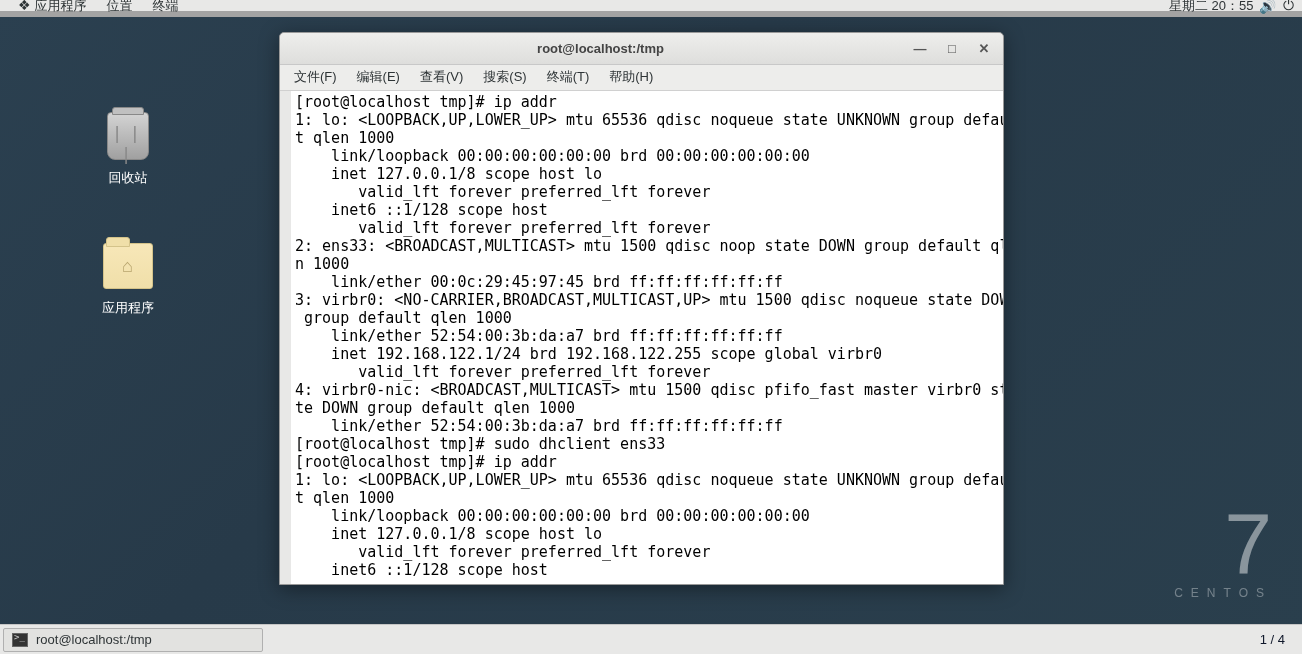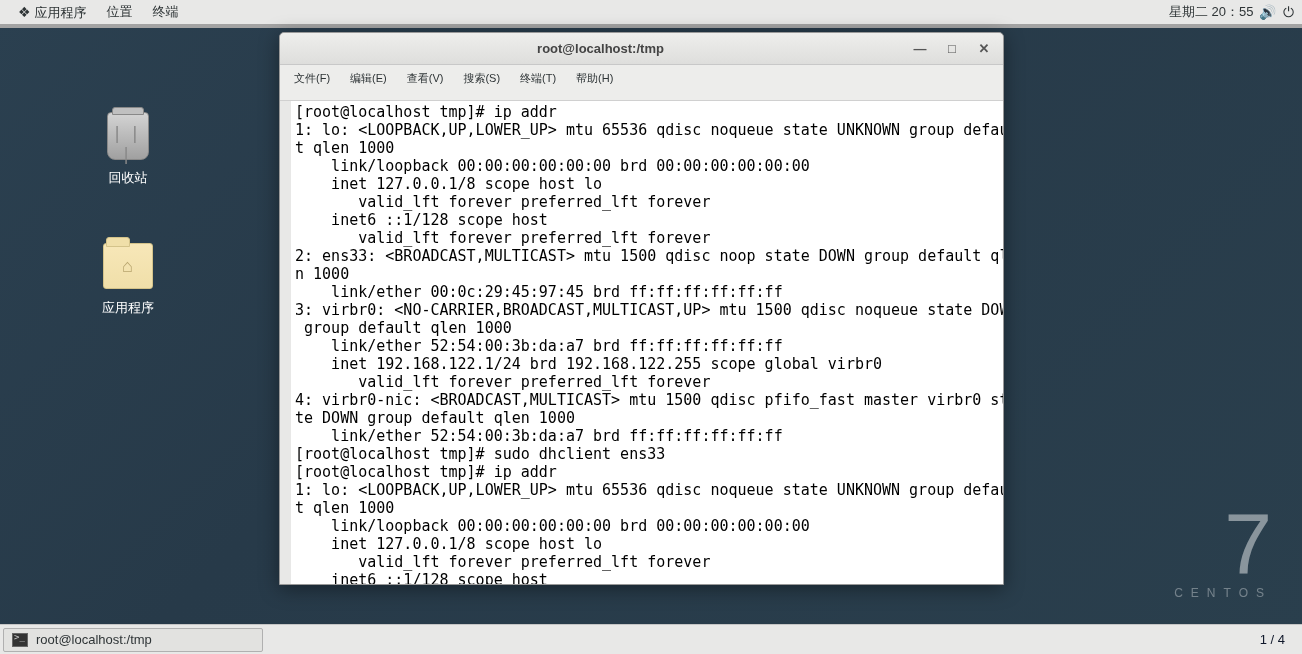--- a/index.html
+++ b/index.html
@@ -7,28 +7,28 @@
       width: 1302px;
       height: 654px;
       font-family: "WenQuanYi Micro Hei", "Microsoft YaHei", sans-serif;
       overflow: hidden;
       position: relative;
       background: linear-gradient(135deg, #2b4050 0%, #273a49 40%, #2a3f4d 100%);
     }
     
     
     .top-panel {
-      height: 28px;
+      height: 17px;
       background: #e8e8e7;
       display: flex;
       align-items: center;
       padding: 0 8px;
       font-size: 13px;
       color: #2e3436;
-      border-bottom: 4px solid #a3a3a3;
+      border-bottom: 6px solid #a3a3a3;
     }
     .top-panel-left { display: flex; gap: 0; align-items: center; }
     .panel-menu-item { padding: 0 10px; cursor: pointer; line-height: 28px; }
     .apps-icon { font-size: 14px; margin-right: 4px; display: inline-block; }
     .top-panel-right { margin-left: auto; display: flex; align-items: center; gap: 6px; }
     .clock-text { font-size: 13px; }
     .tray-icon { cursor: pointer; font-size: 14px; }
     
     
     .desktop {
@@ -112,26 +112,26 @@
       border-bottom: 1px solid #c8c8c8;
     }
     .titlebar-title { flex: 1; text-align: center; font-size: 13px; color: #444; font-weight: bold; }
     .window-controls { display: flex; gap: 14px; }
     .win-btn {
       width: 18px; height: 18px; cursor: pointer;
       display: flex; align-items: center; justify-content: center;
       font-size: 13px; color: #555; font-weight: bold;
     }
     .menubar {
-      height: 36px;
+      height: 26px;
       background: #ededeb;
       display: flex;
-      align-items: flex-start;
+      align-items: flex-end;
       padding: 0 4px;
-      font-size: 11px;
+      font-size: 13px;
       color: #2e3436;
       border-bottom: 1px solid #d0d0d0;
     }
     .menu-item { padding: 0 10px; cursor: pointer; line-height: 26px; }
     .terminal-body {
       flex: 1;
       background: #fff;
       color: #000;
       font-family: "DejaVu Sans Mono", monospace;
       font-size: 15px;

